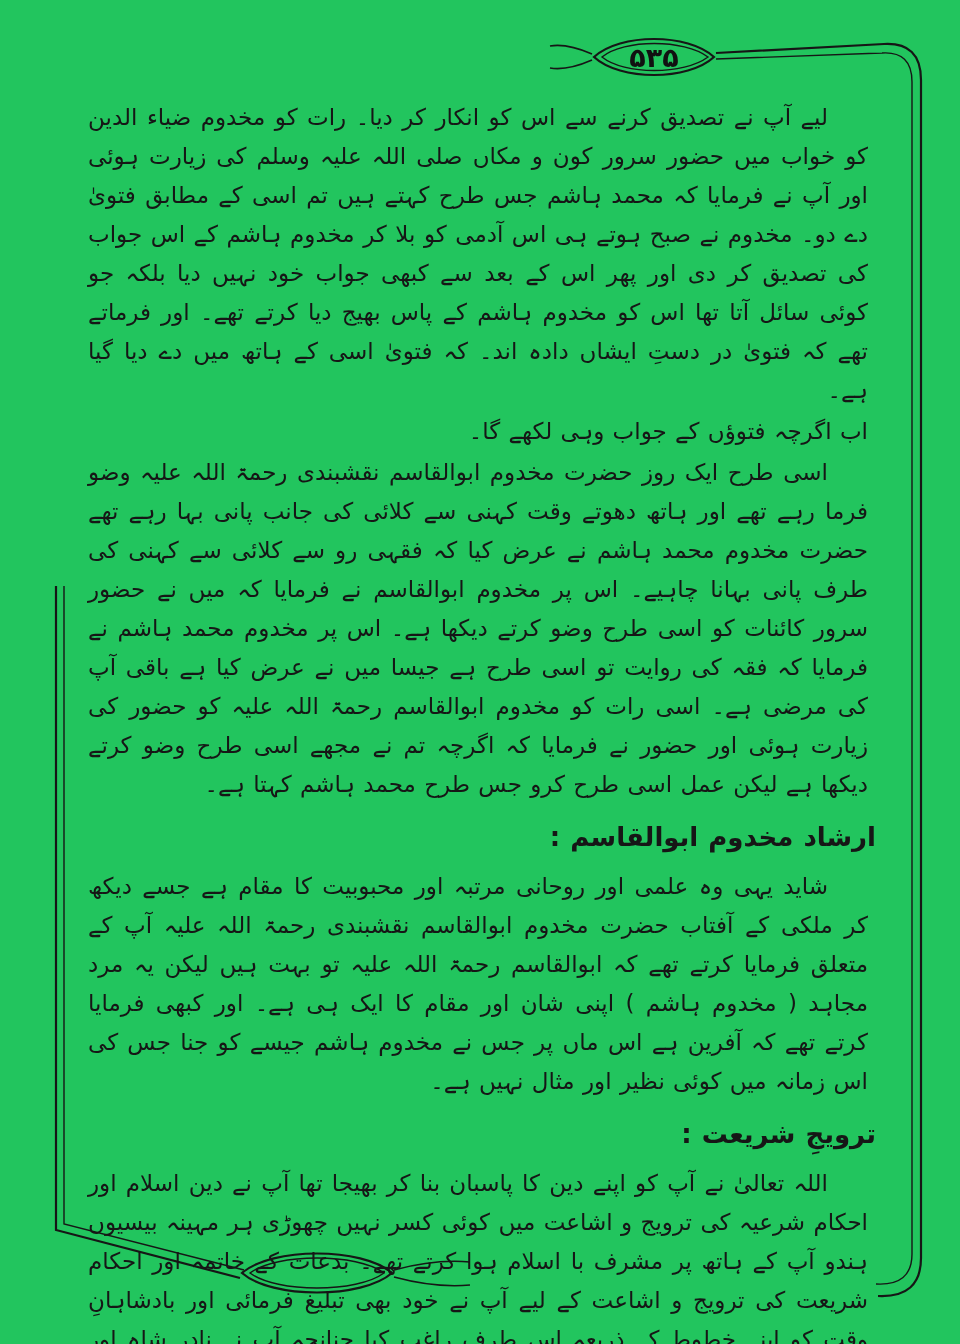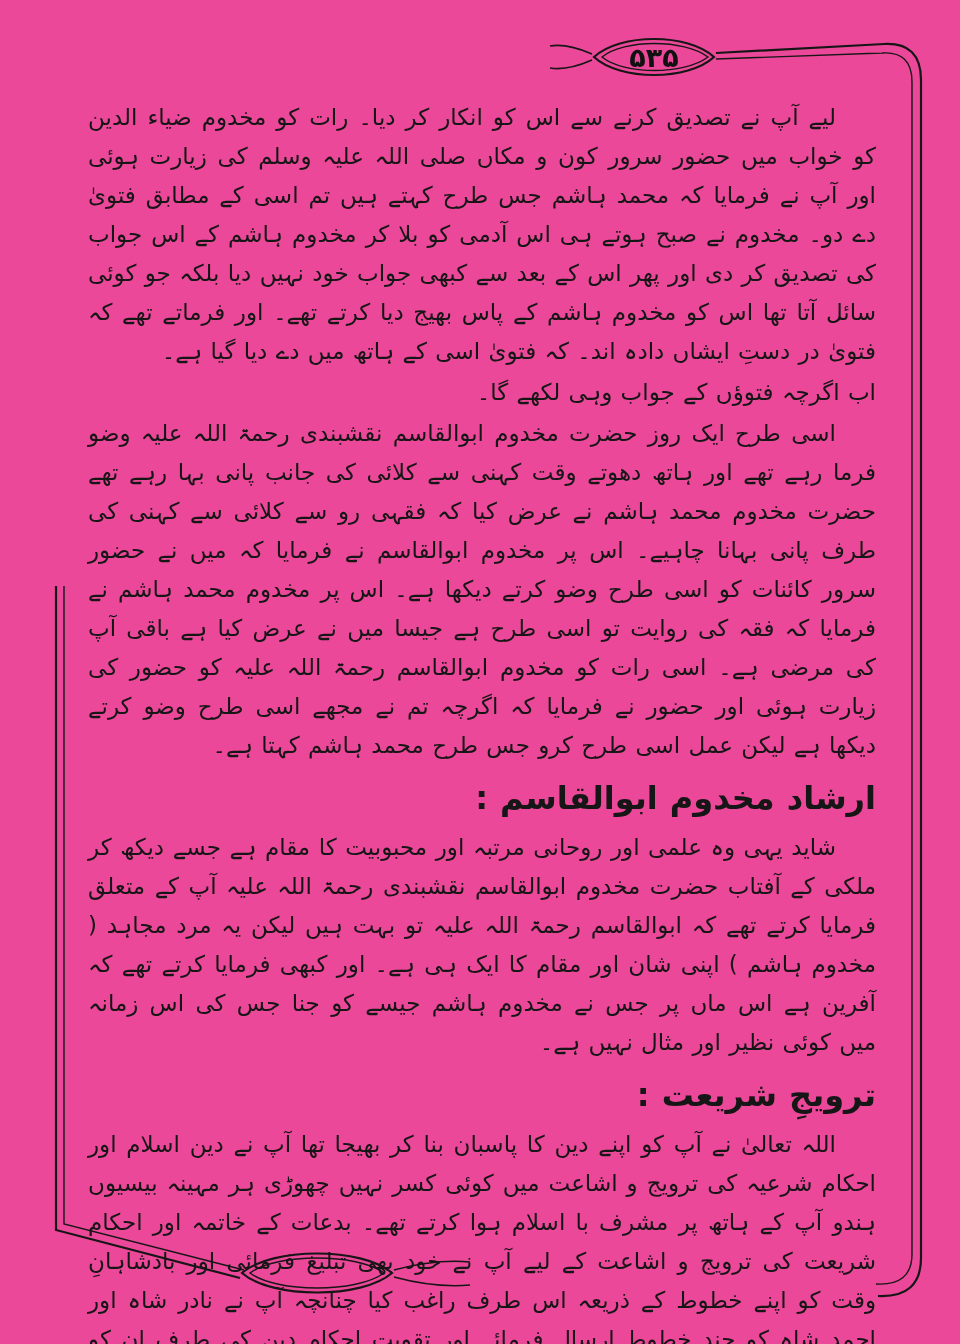--- a/index.html
+++ b/index.html
@@ -6,21 +6,21 @@
     margin: 0;
     padding: 0;
     background: #e8e8e4;
     font-family: "DejaVu Sans", sans-serif;
   }
   .page {
     position: relative;
     width: 960px;
     height: 1344px;
     margin: 0 auto;
-    background: #ec4899;
+    background: #22c55e;
     color: #161616;
     overflow: hidden;
     direction: rtl;
   }
   .border-svg {
     position: absolute;
     inset: 0;
     width: 960px;
     height: 1344px;
     pointer-events: none;
@@ -43,27 +43,27 @@
     right: 84px;
     left: 88px;
     direction: rtl;
     text-align: justify;
     text-align-last: right;
     font-size: 23px;
     line-height: 39px;
     word-spacing: 1px;
   }
   .para {
-    margin: 0 0 2px 0;
+    margin: 0 8px 2px 0;
   }
   .para.indent {
     text-indent: 40px;
   }
   .heading {
-    font-size: 32px;
+    font-size: 26px;
     font-weight: bold;
     margin: 14px 0 10px 0;
     text-align: right;
   }
 </style>
 </head>
 <body>
 
 <div class="page">
 

